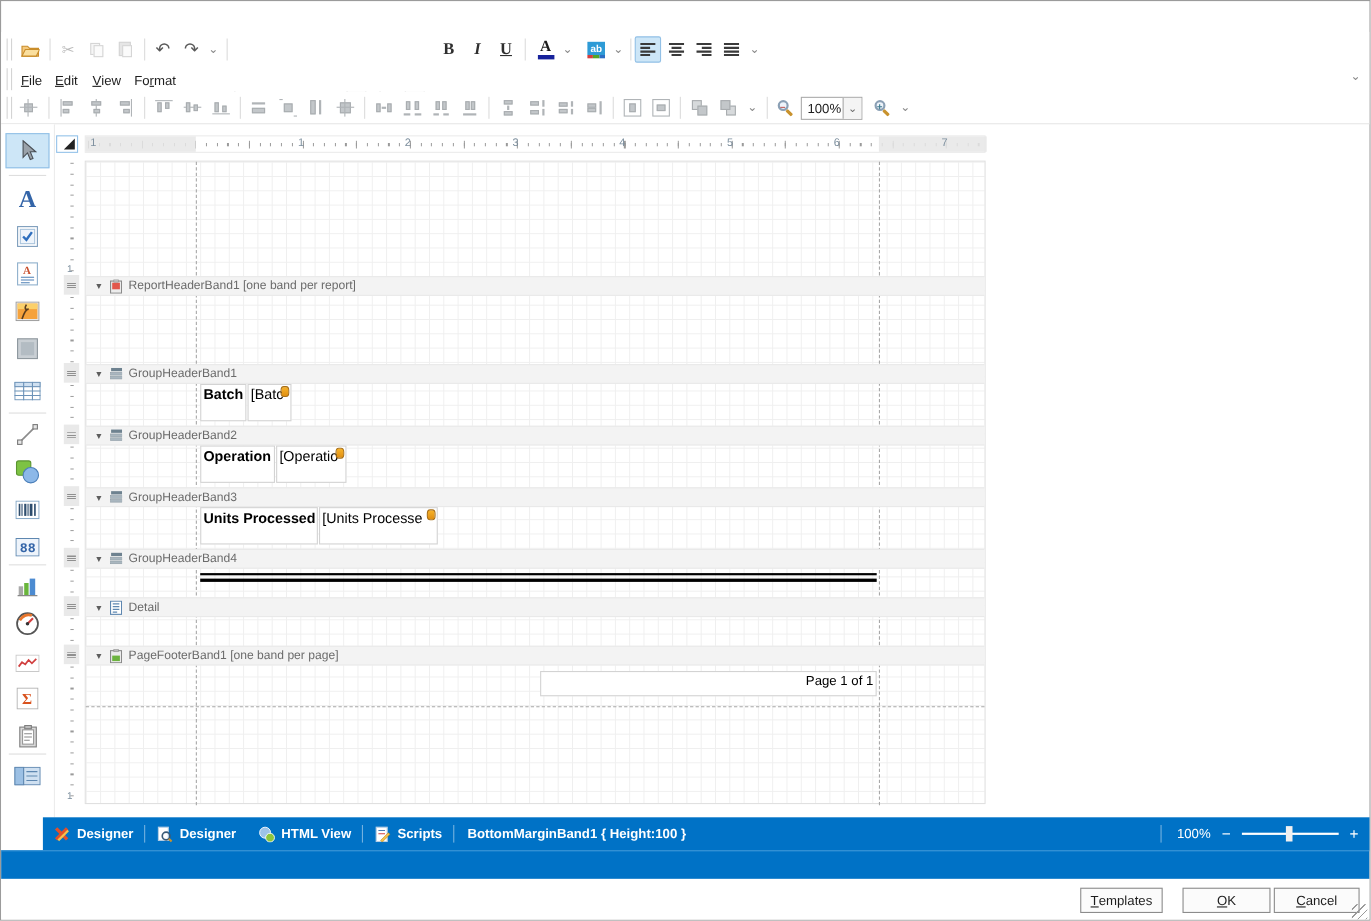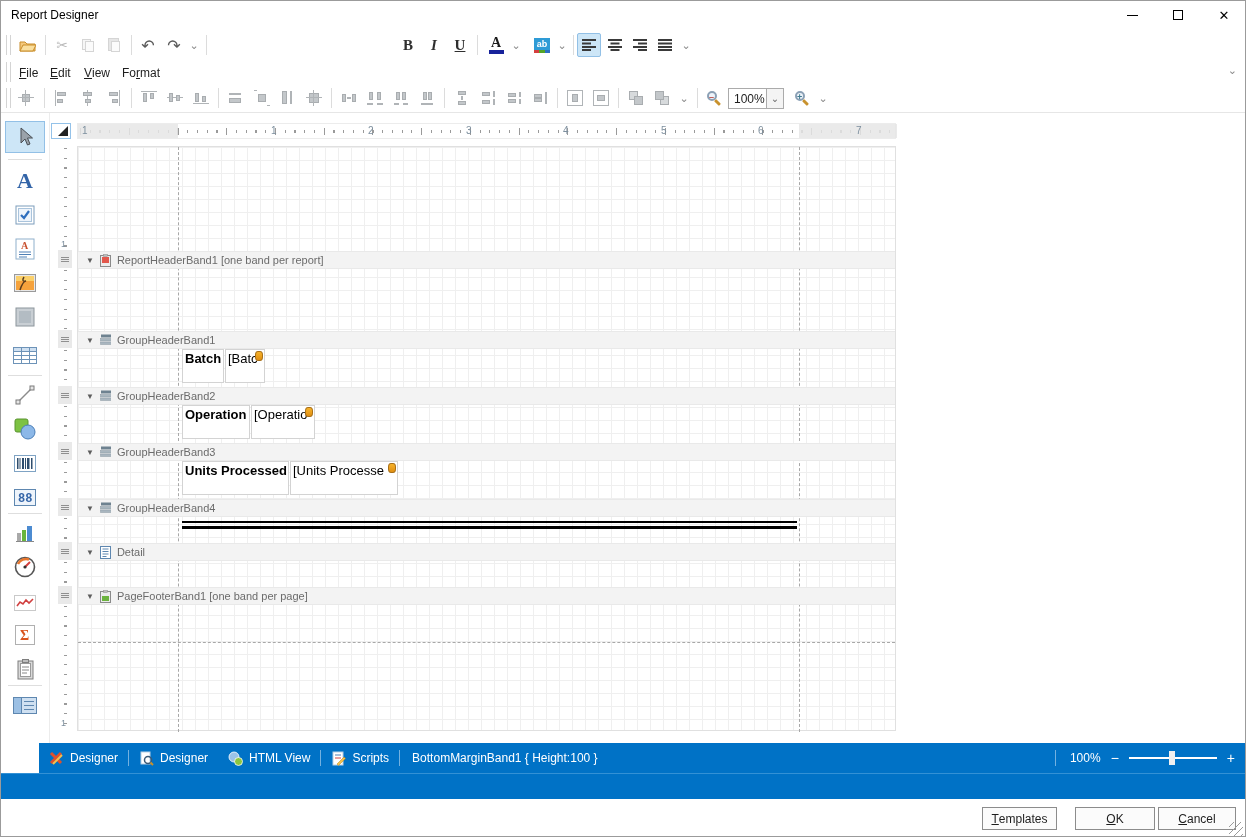--- a/index.html
+++ b/index.html
@@ -88,21 +88,21 @@
   .ctl { position:absolute; background:#fff; border:1px solid #d3d3d3; z-index:3; font-size:13px; color:#000; padding:1px 2px; overflow:hidden; white-space:nowrap; }
   .ctl.bold { font-weight:bold; }
   .ctl .dbicon { position:absolute; right:1px; top:1px; }
   .title-ctl { font-weight:bold; font-size:26px; color:#0e7e7e; padding:3px 4px; letter-spacing:-.5px; }
   .dline { position:absolute; z-index:3; height:8px; border-top:2px solid #000; border-bottom:3px solid #000; }
 
   
   .cyl { display:inline-block; width:8px; height:10px; background:linear-gradient(#f7b32a,#e08f12); border:1px solid #a96f15; border-radius:3px/4px; }
 
   
-  .tabbar { position:absolute; left:38px; top:742px; width:1208px; height:30px; background:#0072c6; display:flex; align-items:center; color:#fff; }
+  .tabbar { position:absolute; left:38px; top:742px; width:1208px; height:30px; background:#0072c6; display:flex; align-items:center; color:#fff;font-weight:bold; }
   .tabbar-notch { position:absolute; left:0; top:742px; width:38px; height:30px; background:#fff; }
   .tab { display:flex; align-items:center; gap:6px; font-size:12px; padding:0 10px; height:100%; }
   .tab-sep { width:1px; height:16px; background:rgba(255,255,255,.45); }
   .bandinfo { font-size:12px; padding:0 12px; }
   .zoomgrp { position:absolute; right:10px; top:742px; height:30px; display:flex; align-items:center; gap:10px; color:#fff; font-size:12px; }
   .zg-sep { width:1px; height:16px; background:rgba(255,255,255,.45); margin-right:4px; }
   .ztrack { position:relative; width:88px; height:2px; background:#fff; }
   .zthumb { position:absolute; left:40px; top:-6px; width:6px; height:14px; background:#f0f0f0; }
   .statusbar { position:absolute; left:0; top:772px; width:100%; height:26px; background:#0072c6; border-top:1px solid #3391d5; }
 
@@ -113,32 +113,20 @@
     background:repeating-linear-gradient(135deg, transparent 0 3px, #9a9a9a 3px 4px, transparent 4px 5px); }
 
   u { text-decoration:underline; }
   svg { display:block; }
 </style>
 </head>
 <body>
 
 <div class="win">
 
-  <div class="titlebar">
-    <span class="title-text">Report Designer</span>
-    <div class="wbtn" style="left:1108px">
-        <span class="bar"></span>
-      </div>
-    <div class="wbtn" style="left:1154px">
-        <span class="box"></span>
-      </div>
-    <div class="wbtn close" style="left:1200px">
-        <span>✕</span>
-      </div>
-  </div>
 
   <div class="toolbar tb1">
     <span class="grip" style="left:5px; top:6px"></span>
     <button class="tbtn" style="left:13px; top:4px; width:26px; height:24px">
       <svg width="17" height="13">
           <path d="M1 3 h5 l2 2 h8 v7 h-15 z" fill="#f5c97d" stroke="#c98d2a"></path>
           <path d="M1 12 l3 -6 h13 l-3 6 z" fill="#fadf9e" stroke="#c98d2a"></path>
         </svg>
     </button>
     <span class="vsep" style="left:44px; top:6px; height:20px"></span>
@@ -725,20 +713,21 @@
 
     <div class="band-hdr" style="top:440px">
       <span class="tri">▼</span>
       <svg class="bicon" width="11" height="13">
           <rect x="0.5" y="1.5" width="10" height="11" fill="#ececec" stroke="#8a8a8a"></rect>
           <rect x="2" y="6" width="7" height="5" fill="#6cb33f"></rect>
           <rect x="3.5" y="0" width="4" height="2.5" fill="#bdbdbd" stroke="#8a8a8a" stroke-width="0.5"></rect>
         </svg>
       <span class="blabel">PageFooterBand1 [one band per page]</span>
     </div>
+    <div class="ctl" style="left:413px; top:463px; width:306px; height:23px; font-size:12px; text-align:right">Page 1 of 1</div>
   </div>
 
   <div class="tabbar-notch"></div>
   <div class="tabbar">
     <div class="tab">
       <svg width="15" height="15">
           <path d="M2 2 L12 12 M12 2 L2 12" stroke="#e0502b" stroke-width="3"></path>
           <path d="M4 13 L13 4" stroke="#f5c14d" stroke-width="2"></path>
         </svg>
       <span>Designer</span>

